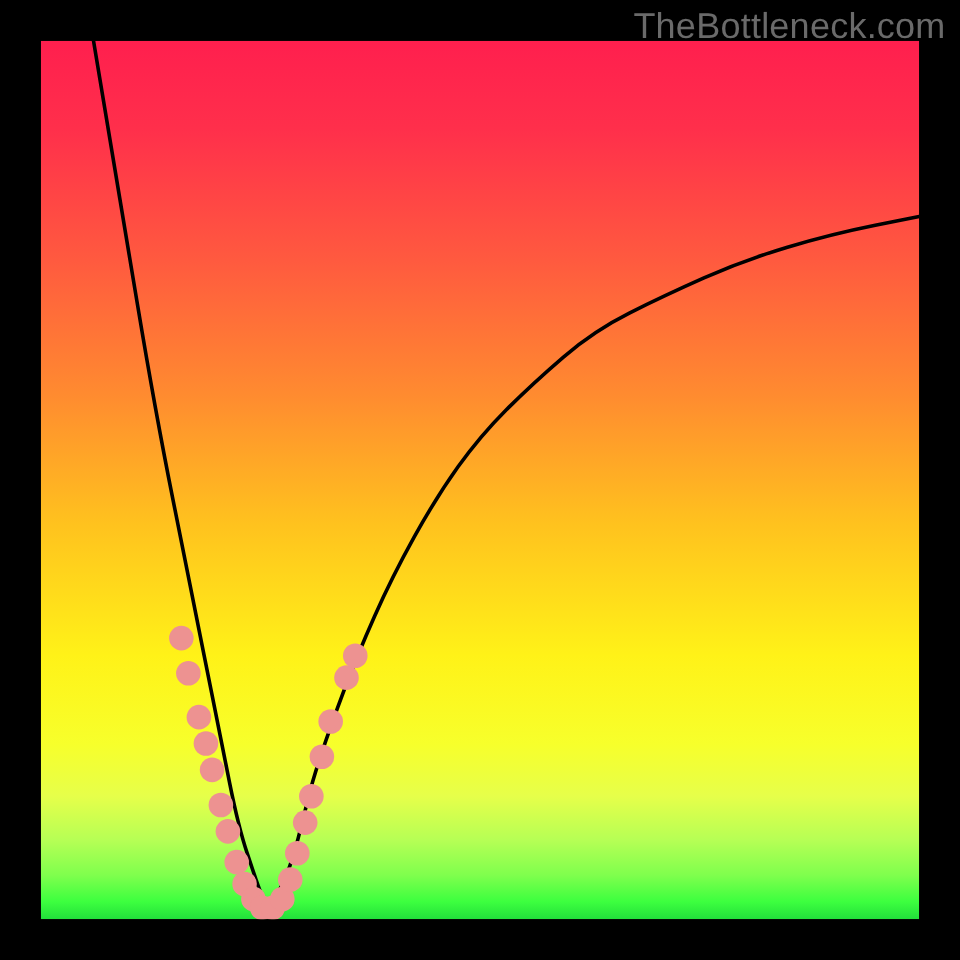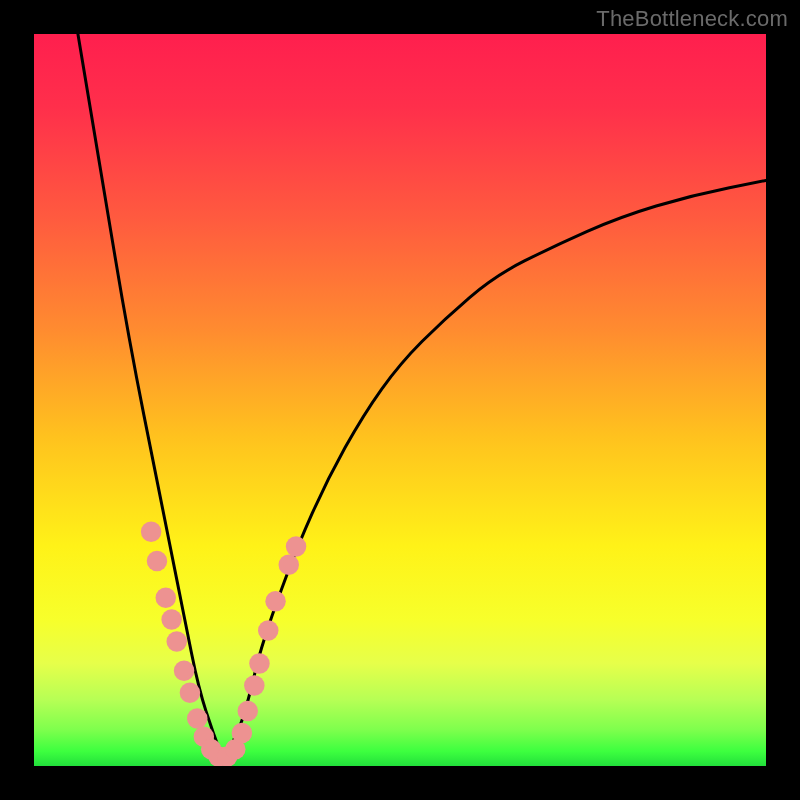--- a/index.html
+++ b/index.html
@@ -33,21 +33,21 @@
   .gradient {
     position: absolute;
     inset: 0;
     
   }
   .watermark {
     position: absolute;
     top: 6px;
     right: 12px;
     color: #6a6a6a;
-    font-size: 22px;
+    font-size: 30px;
     font-weight: 500;
     letter-spacing: 0.2px;
     user-select: none;
   }
   svg.curves {
     position: absolute;
     left: 0;
     top: 0;
     width: 100%;
     height: 100%;

